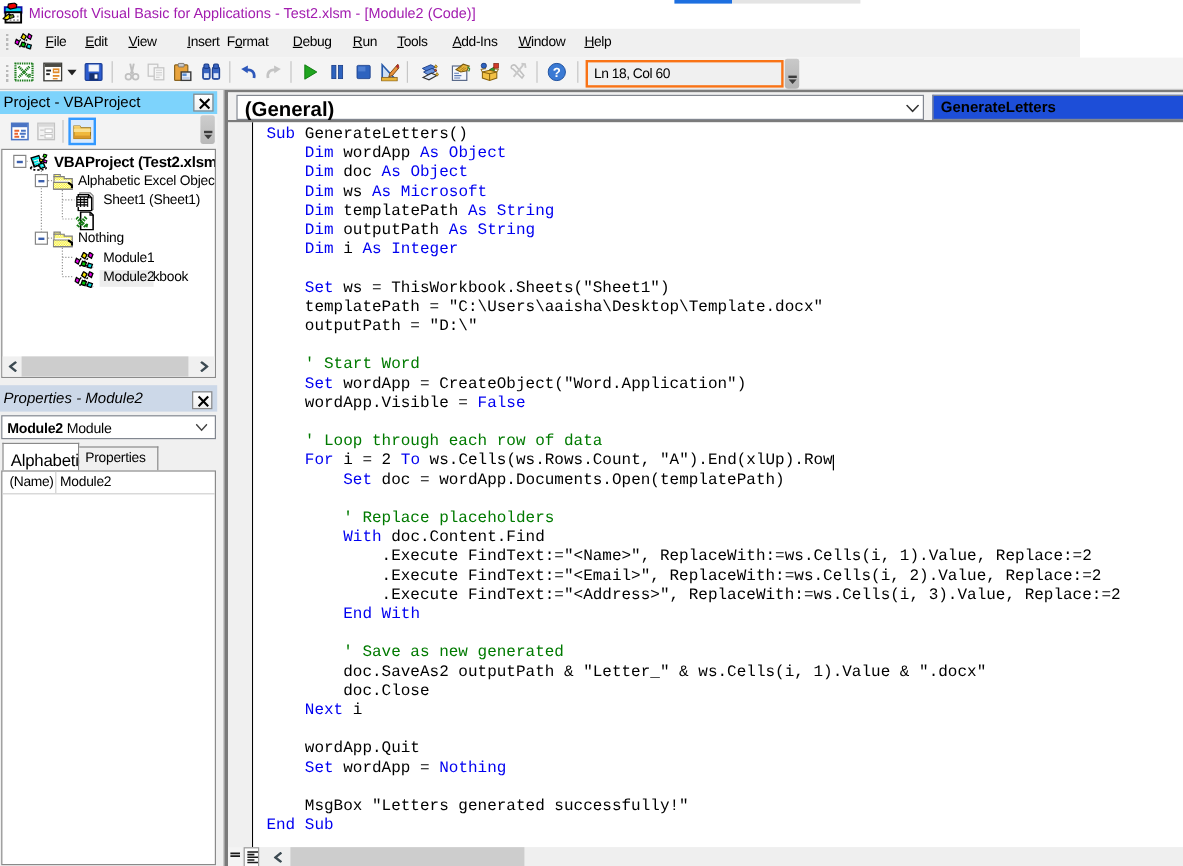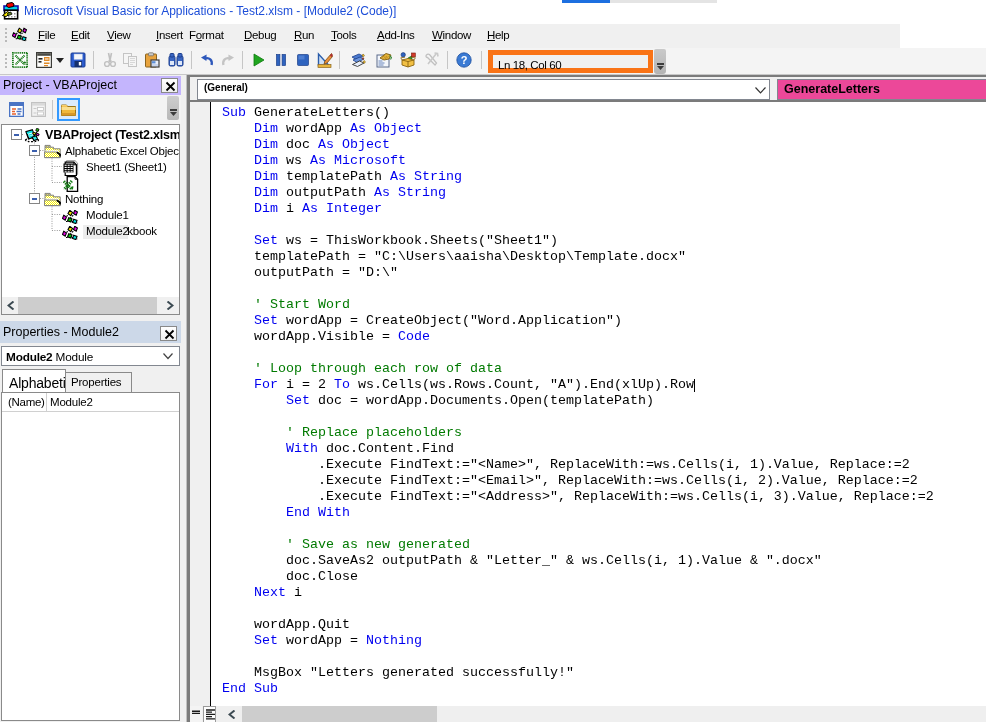--- a/index.html
+++ b/index.html
@@ -29,21 +29,21 @@
   <rect x="9" y="11" width="1.5" height="1.5" fill="#999"></rect>
       <rect x="12" y="11" width="1.5" height="1.5" fill="#999"></rect>
   <rect x="6" y="14" width="1.5" height="1.5" fill="#999"></rect>
       <rect x="9" y="14" width="1.5" height="1.5" fill="#999"></rect>
       <rect x="12" y="14" width="1.5" height="1.5" fill="#999"></rect>
   <path d="M5 1.5 L10 0.5 L12 2 L11.5 4.5 L6.5 5.5 L4.5 4 Z" fill="#ee0000" stroke="#000" stroke-width="1"></path>
   <path d="M0.5 13.5 L5.5 9.5 L8.5 11.5 L4 14.5 Z" fill="#ffee00" stroke="#000" stroke-width="1"></path>
   <path d="M5.5 11 L9 10 L9.5 12.5 L6 13.5 Z" fill="#6b8e23" stroke="#000" stroke-width="0.8"></path>
 </svg>
 </div>
-<div class="abs" style="left:24px;top:4px;font-size:12px;color:#1d4ed8;">Microsoft Visual Basic for Applications - Test2.xlsm - [Module2 (Code)]</div>
+<div class="abs" style="left:24px;top:4px;font-size:12px;color:#a21caf;">Microsoft Visual Basic for Applications - Test2.xlsm - [Module2 (Code)]</div>
 
 <div class="abs" style="left:562px;top:0;width:48px;height:3px;background:#1d6fe0;"></div>
 <div class="abs" style="left:610px;top:0;width:107px;height:3px;background:#e4e4e4;"></div>
 
 <div class="abs" id="menubar" style="left:0;top:24px;width:900px;height:24px;background:#f0f0f0;">
   <div class="abs" style="left:5px;top:4px;width:2px;height:16px;background-image:repeating-linear-gradient(#b9b9b9 0 2px,transparent 2px 4px);"></div>
   <div class="abs" style="left:12px;top:3px;width:16px;height:16px;"><svg width="16" height="15" viewBox="0 0 17 14">
         <g>
 <path d="M2.5 8.5 L7.5 3.5 M6 10.5 L14 2.5 M4 11.5 L12.5 11.5 L15.5 13" stroke="#000" stroke-width="1.2" stroke-dasharray="1.6 1.3" fill="none"></path>
 <path d="M7.7 0.3 L10.5 2.3 L8.8 5.7 L6 3.7 Z" fill="#f0e000" stroke="#000" stroke-width="1.1"></path>
@@ -194,35 +194,35 @@
     <path d="M12 2 L4 12 M10.5 1 L13.5 1.5 L14 4.5" fill="none" stroke="#c9c9c9" stroke-width="1.6"></path>
   </svg>
   <div class="sep" style="left:447px;"></div>
 
   <svg class="tbar-ico" style="left:456px;" viewBox="0 0 16 16">
     <circle cx="8" cy="8" r="7.2" fill="#3a7ad4" stroke="#1d4f9e" stroke-width="0.8"></circle>
     <text x="8" y="12" font-family="Liberation Sans" font-size="11" font-weight="bold" fill="#fff" text-anchor="middle">?</text>
   </svg>
   <div class="sep" style="left:481px;"></div>
 
-  <div class="abs" style="left:488px;top:50px;width:165px;height:23px;background:#f0f0f0;border:5px solid #f97316;">
+  <div class="abs" style="left:488px;top:50px;width:165px;height:23px;background:#f0f0f0;border:2px solid #f97316;">
     <div style="position:absolute;left:5px;top:4px;font-size:11.5px;letter-spacing:-0.4px;color:#000;">Ln 18, Col 60</div>
   </div>
 
   <div class="abs" style="left:654px;top:49px;width:12px;height:25px;background:linear-gradient(#c9c9c9,#b4b4b4);border-radius:2px 2px 3px 3px;">
     <div style="position:absolute;left:2.5px;top:14px;width:7px;height:1.5px;background:#3c3c3c;"></div>
     <svg style="position:absolute;left:2.5px;top:17px;" width="7" height="4" viewBox="0 0 7 4">
         <path d="M0 0 L7 0 L3.5 4 Z" fill="#3c3c3c"></path>
       </svg>
   </div>
 </div>
 
 <div class="abs" style="left:0;top:75px;width:986px;height:647px;background:#f0f0f0;"></div>
 
-<div class="abs" style="left:0;top:76px;width:181px;height:19px;background:#c4b5fd;">
+<div class="abs" style="left:0;top:76px;width:181px;height:19px;background:#7dd3fc;">
   <div class="ttl" style="position:absolute;left:3px;top:2px;">Project - VBAProject</div>
 </div>
 <div class="xbtn" style="left:161px;top:78px;">
   <svg width="11" height="11" viewBox="0 0 11 11">
       <path d="M1.5 1.5 L9.5 9.5 M9.5 1.5 L1.5 9.5" stroke="#000" stroke-width="1.8"></path>
     </svg>
 </div>
 
 <div class="abs" id="projstrip" style="left:0;top:95px;width:181px;height:29px;background:#f3f3f3;">
 
@@ -393,21 +393,21 @@
     <svg style="position:absolute;left:5px;top:4px;" width="8" height="9" viewBox="0 0 8 9">
         <path d="M6.5 0.5 L1.5 4.5 L6.5 8.5" fill="none" stroke="#3c4a52" stroke-width="2"></path>
       </svg>
     <div style="position:absolute;left:16px;top:0;width:139px;height:17px;background:#cdcdcd;"></div>
     <svg style="position:absolute;left:164px;top:4px;" width="8" height="9" viewBox="0 0 8 9">
         <path d="M1.5 0.5 L6.5 4.5 L1.5 8.5" fill="none" stroke="#3c4a52" stroke-width="2"></path>
       </svg>
   </div>
 </div>
 
-<div class="abs" style="left:0;top:321px;width:181px;height:22px;background:#ccd8e8;">
+<div class="abs" style="left:0;top:321px;width:181px;height:22px;background:#ccd8e8;font-style:italic;">
   <div class="ttl" style="position:absolute;left:3px;top:4px;">Properties - Module2</div>
 </div>
 <div class="xbtn" style="left:160px;top:326px;">
   <svg width="11" height="11" viewBox="0 0 11 11">
       <path d="M1.5 1.5 L9.5 9.5 M9.5 1.5 L1.5 9.5" stroke="#000" stroke-width="1.8"></path>
     </svg>
 </div>
 <div class="abs" id="propcombo" style="left:1px;top:346px;width:179px;height:20px;background:#fff;border:1px solid #828790;">
   <div style="position:absolute;left:4px;top:3px;font-size:11.8px;letter-spacing:-0.2px;"><b>Module2</b> Module</div>
   <svg style="position:absolute;right:6px;top:6px;" width="10" height="7" viewBox="0 0 10 7">
@@ -427,26 +427,26 @@
   <div style="position:absolute;left:44px;top:0;width:1px;height:18px;background:#d0d0d0;"></div>
   <div style="position:absolute;left:0;top:18px;width:177px;height:1px;background:#d0d0d0;"></div>
 </div>
 
 <div class="abs" style="left:186px;top:75px;width:1px;height:647px;background:#c0c0c0;"></div>
 <div class="abs" style="left:187px;top:75px;width:3px;height:647px;background:#7b7b7b;"></div>
 <div class="abs" style="left:190px;top:75px;width:796px;height:2px;background:#7b7b7b;"></div>
 
 <div class="abs" style="left:190px;top:77px;width:796px;height:23px;background:#f0f0f0;"></div>
 <div class="abs" style="left:197px;top:79px;width:573px;height:21px;background:#fff;border:1px solid #828790;">
-  <div style="position:absolute;left:6px;top:2px;font-size:10px;font-weight:bold;">(General)</div>
+  <div style="position:absolute;left:6px;top:2px;font-size:17px;font-weight:bold;">(General)</div>
   <svg style="position:absolute;right:3px;top:7px;" width="11" height="7" viewBox="0 0 11 7">
       <path d="M0.5 0.5 L5.5 5.8 L10.5 0.5" fill="none" stroke="#333" stroke-width="1.2"></path>
     </svg>
 </div>
-<div class="abs" style="left:777px;top:79px;width:209px;height:21px;background:#ec4899;border:1px solid #828790;border-right:none;">
+<div class="abs" style="left:777px;top:79px;width:209px;height:21px;background:#1d4ed8;border:1px solid #828790;border-right:none;">
   <div style="position:absolute;left:6px;top:2px;font-size:12.5px;font-weight:bold;">GenerateLetters</div>
 </div>
 <div class="abs" style="left:190px;top:100px;width:796px;height:2px;background:#7b7b7b;"></div>
 
 <div class="abs" style="left:190px;top:102px;width:20px;height:604px;background:#f0f0f0;"></div>
 <div class="abs" style="left:210px;top:102px;width:1px;height:604px;background:#000;"></div>
 <div class="abs" style="left:211px;top:102px;width:775px;height:604px;background:#ffffff;"></div>
 
 <pre id="code"><span class="k">Sub</span> GenerateLetters()
     <span class="k">Dim</span> wordApp <span class="k">As</span> <span class="k">Object</span>
@@ -455,21 +455,21 @@
     <span class="k">Dim</span> templatePath <span class="k">As</span> <span class="k">String</span>
     <span class="k">Dim</span> outputPath <span class="k">As</span> <span class="k">String</span>
     <span class="k">Dim</span> i <span class="k">As</span> <span class="k">Integer</span>
 
     <span class="k">Set</span> ws = ThisWorkbook.Sheets("Sheet1")
     templatePath = "C:\Users\aaisha\Desktop\Template.docx"
     outputPath = "D:\"
 
 <span class="c">    ' Start Word</span>
     <span class="k">Set</span> wordApp = CreateObject("Word.Application")
-    wordApp.Visible = <span class="k">Code</span>
+    wordApp.Visible = <span class="k">False</span>
 
 <span class="c">    ' Loop through each row of data</span>
     <span class="k">For</span> i = 2 <span class="k">To</span> ws.Cells(ws.Rows.Count, "A").End(xlUp).Row
         <span class="k">Set</span> doc = wordApp.Documents.Open(templatePath)
 
 <span class="c">        ' Replace placeholders</span>
         <span class="k">With</span> doc.Content.Find
             .Execute FindText:="&lt;Name&gt;", ReplaceWith:=ws.Cells(i, 1).Value, Replace:=2
             .Execute FindText:="&lt;Email&gt;", ReplaceWith:=ws.Cells(i, 2).Value, Replace:=2
             .Execute FindText:="&lt;Address&gt;", ReplaceWith:=ws.Cells(i, 3).Value, Replace:=2

